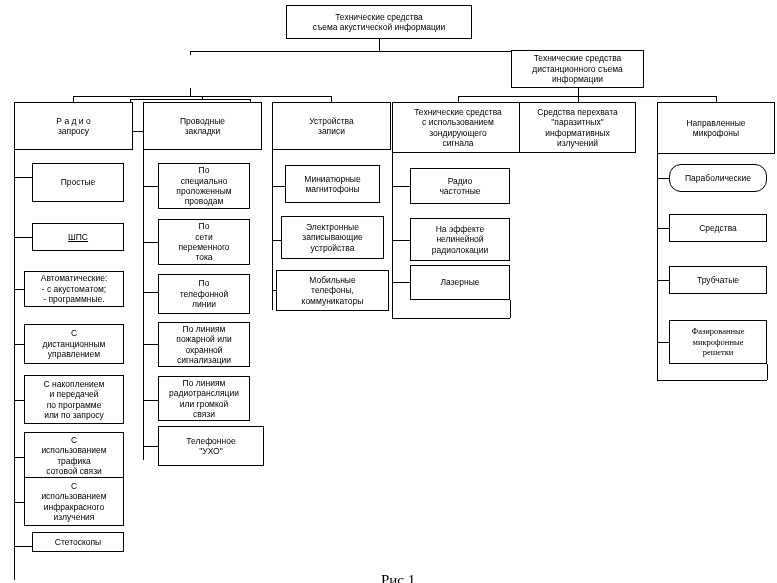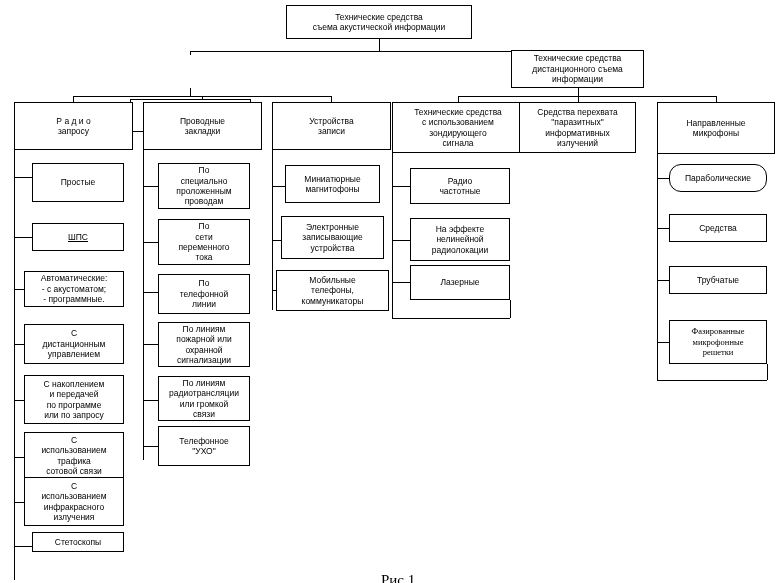--- a/index.html
+++ b/index.html
@@ -148,21 +148,21 @@
 телефонной
 линии</div>
   <div class="node" style="left:158px; top:322px; width:92px; height:45px;">По линиям
 пожарной или
 охранной
 сигнализации</div>
   <div class="node" style="left:158px; top:376px; width:92px; height:45px;">По линиям
 радиотрансляции
 или громкой
 связи</div>
-  <div class="node" style="left:158px; top:426px; width:92px; height:40px;">Телефонное
+  <div class="node" style="left:158px; top:426px; width:106px; height:40px;">Телефонное
 "УХО"</div>
 
   <div class="line vline" style="left:272px; top:150px; height:160px;"></div>
   <div class="line hline" style="left:272px; top:186px; width:13px;"></div>
   <div class="line hline" style="left:272px; top:240px; width:13px;"></div>
   <div class="line hline" style="left:272px; top:290px; width:13px;"></div>
 
   <div class="node" style="left:285px; top:165px; width:95px; height:38px;">Миниатюрные
 магнитофоны</div>
   <div class="node" style="left:281px; top:216px; width:103px; height:43px;">Электронные

